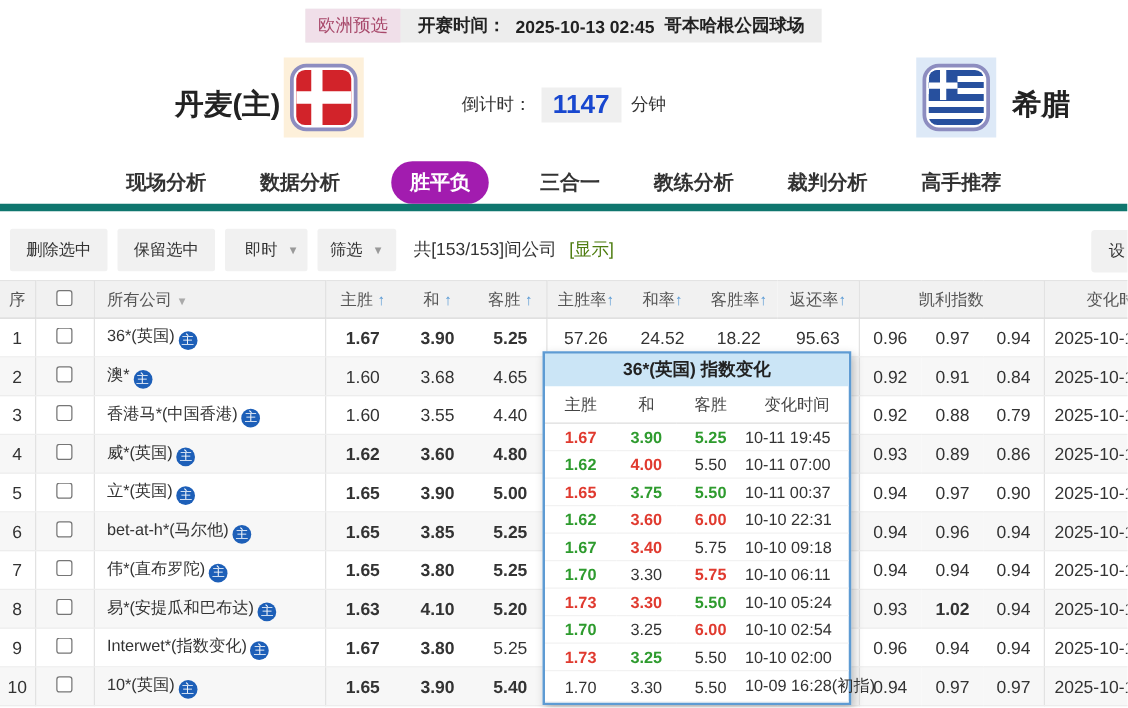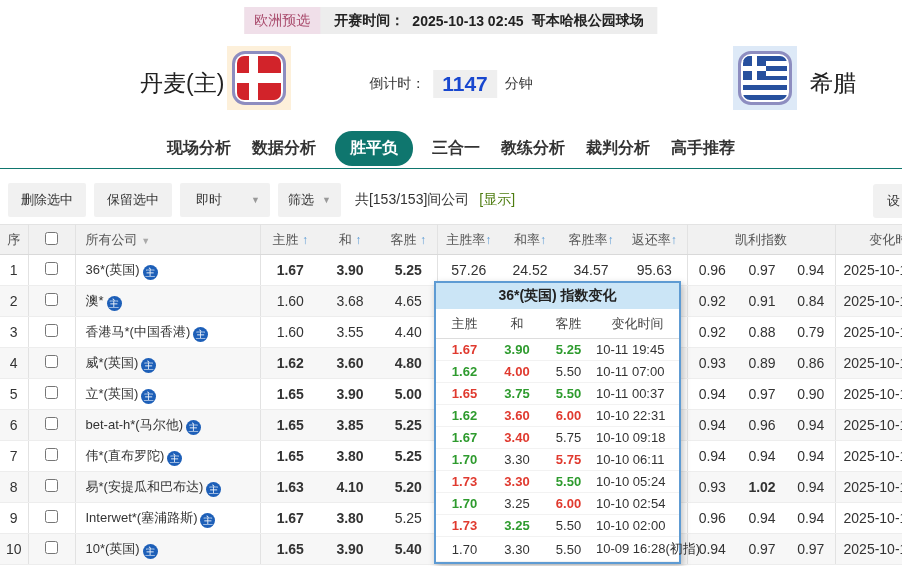--- a/index.html
+++ b/index.html
@@ -5,49 +5,49 @@
   * { box-sizing: border-box; margin: 0; padding: 0; }
   html,body { width:902px; height:566px; overflow:hidden; }
   body { position:relative; background:#fff; font-family:"Liberation Sans","DejaVu Sans",sans-serif; color:#333; }
 
   
   .topbar { position:absolute; top:7px; left:50%; transform:translateX(-50%); display:flex; height:27px; background:#ededed; font-size:14px; white-space:nowrap; }
   .league-badge { background:#f0dfe9; color:#a8496b; display:flex; align-items:center; padding:0 10px; }
   .kickoff { display:flex; align-items:center; gap:8px; padding:0 14px; font-weight:bold; color:#222; }
 
   
-  .team-name { position:absolute; top:68px; font-size:23px; font-weight:normal; color:#222; }
+  .team-name { position:absolute; top:68px; font-size:23px; font-weight:bold; color:#222; }
   .home-name { left:140px; } .away-name { left:810px; }
   .flag-box { position:absolute; top:46px; width:64px; height:64px; display:flex; align-items:center; justify-content:center; }
   .flag-box.home { left:227px; background:#fdf0da; }
   .flag-box.away { left:733px; background:#dde9f7; }
   .flag { width:54px; height:54px; border:3px solid #8d8dc0; border-radius:13px; background:#fff; padding:2px; overflow:hidden; }
   .flag-inner { position:relative; width:100%; height:100%; border-radius:7px; overflow:hidden; }
   .dk { background:#d2232a; }
   .dk .h-bar { position:absolute; left:0; right:0; top:39%; height:22%; background:#fff; }
   .dk .v-bar { position:absolute; top:0; bottom:0; left:27%; width:20%; background:#fff; }
   .gr { background:linear-gradient(180deg,#27509e 0 11.1%,#fff 11.1% 22.2%,#27509e 22.2% 33.3%,#fff 33.3% 44.4%,#27509e 44.4% 55.5%,#fff 55.5% 66.6%,#27509e 66.6% 77.7%,#fff 77.7% 88.8%,#27509e 88.8% 100%); }
   .gr .canton { position:absolute; left:0; top:0; width:52%; height:55.5%; background:#27509e; }
   .gr .canton .ch { position:absolute; left:0; right:0; top:40%; height:20%; background:#fff; }
   .gr .canton .cv { position:absolute; top:0; bottom:0; left:40%; width:20%; background:#fff; }
 
   .countdown { position:absolute; top:70px; left:50%; transform:translateX(-50%); display:flex; align-items:center; gap:8px; font-size:14px; color:#333; }
   .countdown-value { background:#efefef; color:#1847cf; font-size:21px; font-weight:bold; padding:2px 9px; }
 
   
-  .tabs { position:absolute; top:129px; left:0; right:0; height:40px; display:flex; justify-content:center; align-items:center; gap:17px; border-bottom:1px solid #0f766e; }
+  .tabs { position:absolute; top:129px; left:0; right:0; height:40px; display:flex; justify-content:center; gap:39px; border-bottom:6px solid #0f766e; }
   .tab { font-size:16px; font-weight:bold; color:#333; padding:7px 2px; cursor:pointer; white-space:nowrap; }
-  .tab.active { background:#0f766e; color:#fff; border-radius:17px; padding:7px 15px; }
+  .tab.active { background:#a21caf; color:#fff; border-radius:17px; padding:7px 15px; }
 
   
   .toolbar { position:absolute; top:184px; left:0; right:0; height:32px; display:flex; align-items:center; gap:8px; padding-left:8px; font-size:13px; }
   .tb-btn { background:#f1f1f1; border:none; padding:8px 13px; font-size:13px; color:#333; border-radius:2px; cursor:pointer; font-family:inherit; white-space:nowrap; }
   .tb-drop { background:#f1f1f1; padding:8px 10px; border-radius:2px; display:flex; align-items:center; cursor:pointer; white-space:nowrap; }
   .tb-drop .caret { color:#999; font-size:9px; margin-left:8px; }
-  .tb-drop.wide { width:90px; justify-content:space-between; padding-left:16px; }
+  .tb-drop.wide { width:66px; justify-content:space-between; padding-left:16px; }
   .count-text { margin-left:6px; font-size:14px; color:#333; white-space:nowrap; }
   .show-link { color:#4d7c0f; font-size:14px; text-decoration:none; margin-left:2px; }
   .settings-btn { position:absolute; left:873px; top:0; background:#f1f1f1; border:none; padding:8px 14px; font-size:13px; color:#333; border-radius:3px; cursor:pointer; font-family:inherit; white-space:nowrap; }
 
   
   .odds-table { position:absolute; top:224px; left:0; width:955px; border-collapse:collapse; table-layout:fixed; font-size:14px; }
   .odds-table th { background:#f1f1f1; height:30px; font-weight:normal; font-size:13px; color:#555; border-top:1px solid #e3e3e3; border-bottom:1px solid #d9d9d9; }
   .odds-table td { height:31px; text-align:center; border-bottom:1px solid #ededed; color:#333; font-size:14px; }
   .odds-table tr.even td { background:#f7f7f7; }
   .vr { border-right:1px solid #e2e2e2; }
@@ -170,21 +170,21 @@
   <tbody>
       <tr>
         <td class="vr">1</td>
         <td class="vr"><input type="checkbox" style=""></td>
         <td class="vr cell-company"><span>36*(英国)</span><span class="home-badge">主</span></td>
         <td class="c-green">1.67</td>
         <td class="c-red">3.90</td>
         <td class="c-green vr">5.25</td>
         <td class="rate-cell">57.26</td>
         <td class="rate-cell">24.52</td>
-        <td class="rate-cell">34.57</td>
+        <td class="rate-cell">18.22</td>
         <td class="rate-cell vr">95.63</td>
         <td class="rate-cell c-dark">0.96</td>
         <td class="rate-cell c-dark">0.97</td>
         <td class="rate-cell c-dark vr">0.94</td>
         <td class="cell-date">2025-10-11</td>
       </tr>
       <tr class="even">
         <td class="vr">2</td>
         <td class="vr"><input type="checkbox" style=""></td>
         <td class="vr cell-company"><span>澳*</span><span class="home-badge">主</span></td>
@@ -292,21 +292,21 @@
         <td class="rate-cell"></td>
         <td class="rate-cell vr"></td>
         <td class="rate-cell c-dark">0.93</td>
         <td class="rate-cell c-red">1.02</td>
         <td class="rate-cell c-dark vr">0.94</td>
         <td class="cell-date">2025-10-12</td>
       </tr>
       <tr>
         <td class="vr">9</td>
         <td class="vr"><input type="checkbox" style=""></td>
-        <td class="vr cell-company"><span>Interwet*(塞浦路斯)</span><span class="home-badge">主</span></td>
+        <td class="vr cell-company"><span>Interwet*(指数变化)</span><span class="home-badge">主</span></td>
         <td class="c-green">1.67</td>
         <td class="c-red">3.80</td>
         <td class="c-dark vr">5.25</td>
         <td class="rate-cell"></td>
         <td class="rate-cell"></td>
         <td class="rate-cell"></td>
         <td class="rate-cell vr"></td>
         <td class="rate-cell c-dark">0.96</td>
         <td class="rate-cell c-dark">0.94</td>
         <td class="rate-cell c-dark vr">0.94</td>

